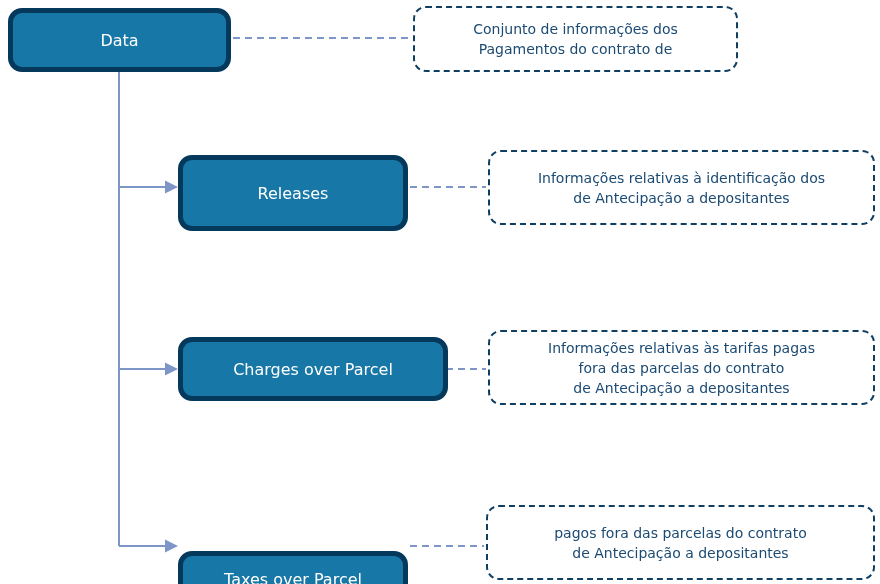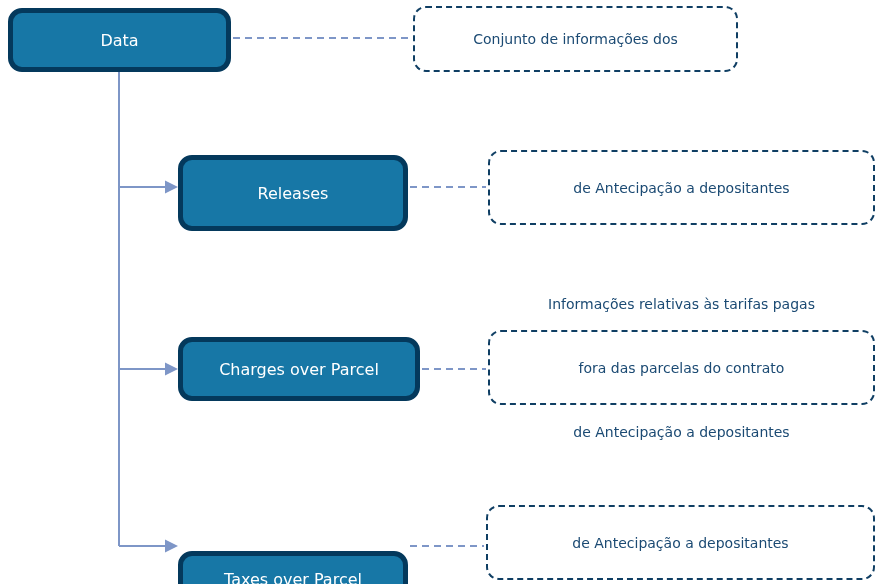--- a/index.html
+++ b/index.html
@@ -51,40 +51,40 @@
     border-radius: 14px;
     color: #FFFFFF;
     font-size: 16px;
     display: flex;
     align-items: center;
     justify-content: center;
     text-align: center;
   }
   .node-data     { left: 8px;   top: 8px;   width: 223px; height: 64px; }
   .node-releases { left: 178px; top: 155px; width: 230px; height: 76px; }
-  .node-charges  { left: 178px; top: 337px; width: 242px; height: 64px; }
+  .node-charges  { left: 178px; top: 337px; width: 270px; height: 64px; }
   .node-taxes    { left: 178px; top: 514px; width: 230px; height: 56px; margin-top: 37px; }
   .note {
     position: absolute;
     box-sizing: border-box;
     border: 2px dashed var(--note-border);
     border-radius: 13px;
     color: var(--note-text);
     font-size: 14px;
     line-height: 20px;
     text-align: center;
     display: flex;
     flex-direction: column;
     align-items: center;
     justify-content: center;
     padding: 2px 6px;
   }
   .note-data     { left: 413px; top: 6px;   width: 325px; height: 66px; }
   .note-releases { left: 488px; top: 150px; width: 387px; height: 75px; }
-  .note-charges  { left: 488px; top: 330px; width: 387px; height: 75px; gap: 44px; }
+  .note-charges  { left: 488px; top: 330px; width: 387px; height: 75px; }
   .note-taxes    { left: 486px; top: 505px; width: 389px; height: 75px; }
   .note-line { display: block; white-space: nowrap; text-align: right; }
 </style>
 </head>
 <body>
 
 <div class="canvas">
 
   <svg class="connector-layer" viewBox="0 0 880 584">
 
@@ -116,29 +116,32 @@
   <div class="node node-charges">
     <span>Charges over Parcel</span>
   </div>
 
   <div class="node node-taxes">
     <span>Taxes over Parcel</span>
   </div>
 
   <div class="note note-data">
     <span class="note-line">Conjunto de informações dos</span>
+    <span class="note-line">Pagamentos do contrato de</span>
   </div>
 
   <div class="note note-releases">
+    <span class="note-line">Informações relativas à identificação dos</span>
     <span class="note-line">de Antecipação a depositantes</span>
   </div>
 
   <div class="note note-charges">
     <span class="note-line">Informações relativas às tarifas pagas</span>
     <span class="note-line">fora das parcelas do contrato</span>
     <span class="note-line">de Antecipação a depositantes</span>
   </div>
 
   <div class="note note-taxes">
+    <span class="note-line">pagos fora das parcelas do contrato</span>
     <span class="note-line">de Antecipação a depositantes</span>
   </div>
 
 </div>
 
 </body></html>

